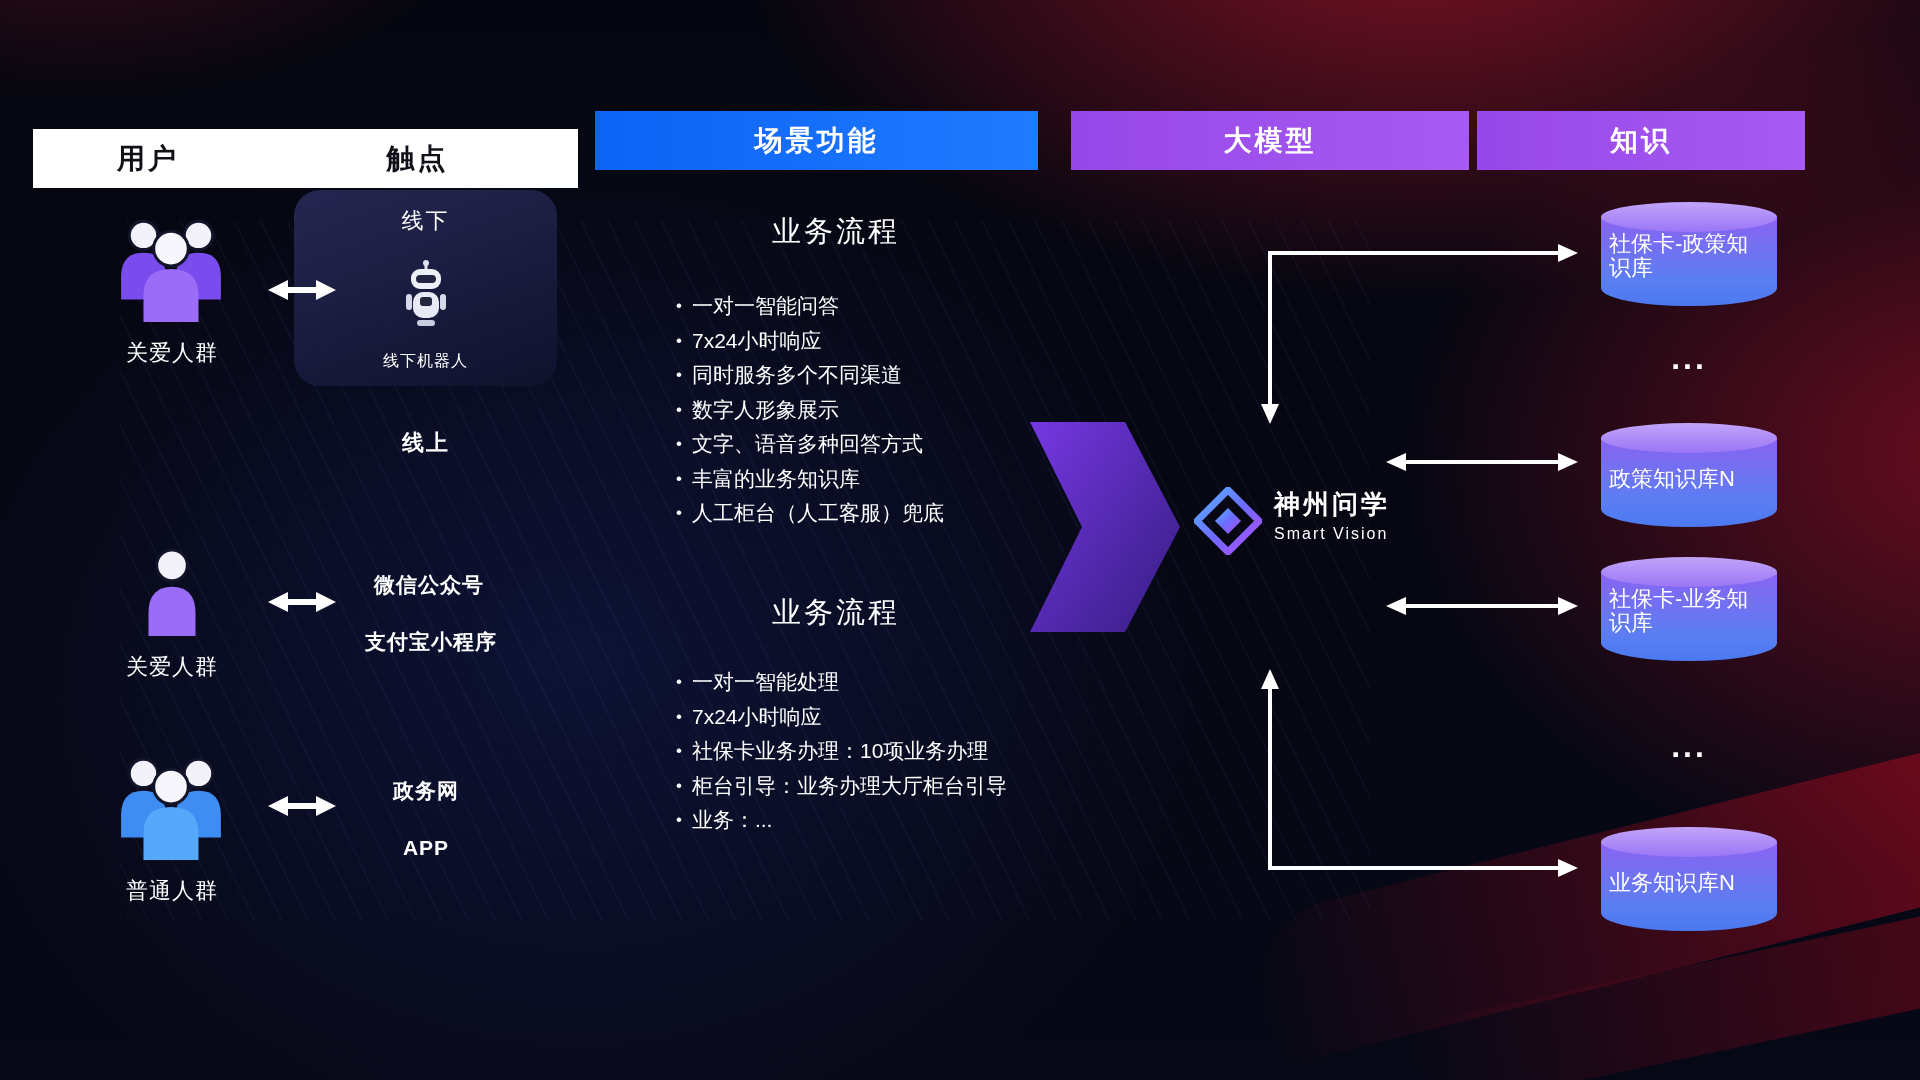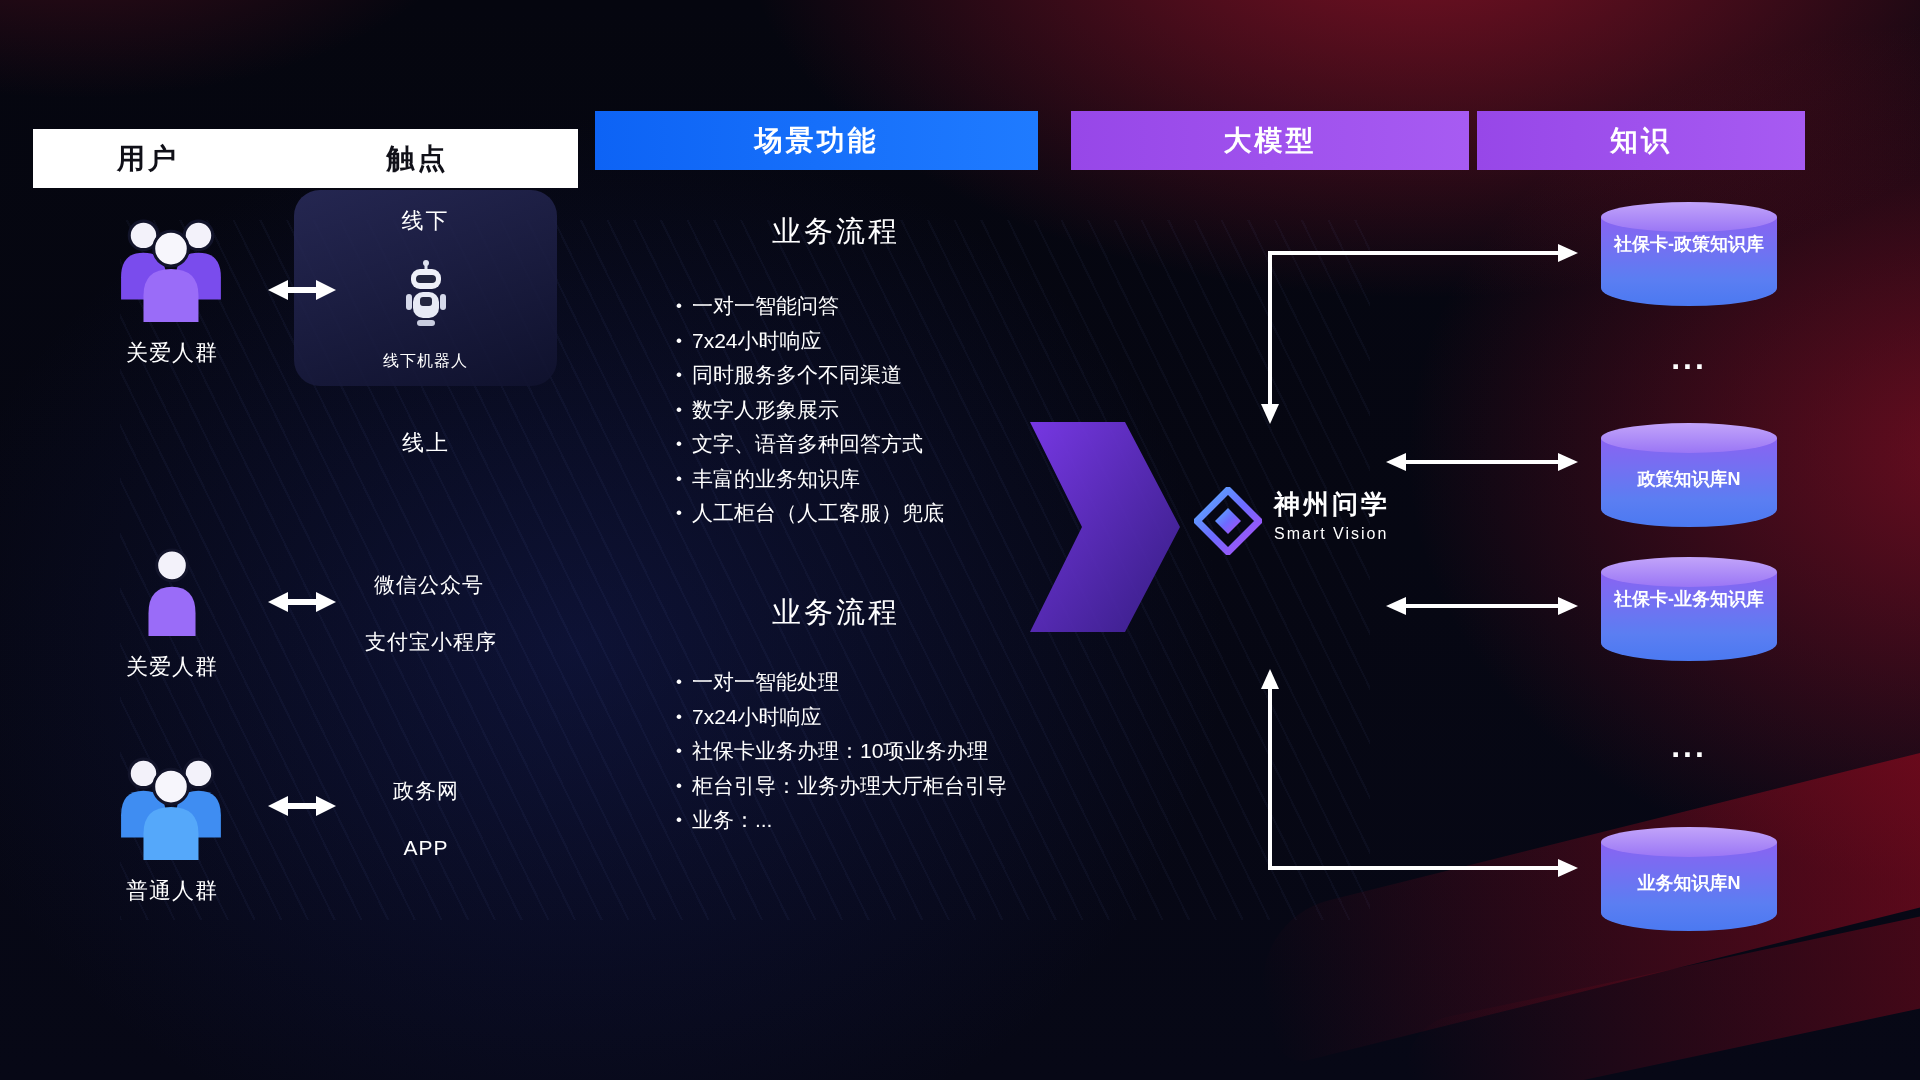--- a/index.html
+++ b/index.html
@@ -35,40 +35,40 @@
   .user-label{color:#fff;font-size:22px;letter-spacing:1px;text-align:right;}
   .grp-purple .back-body{fill:#7a4ced;} .grp-purple .front-body{fill:#9a6cf8;}
   .grp-blue .back-body{fill:#3f8df2;} .grp-blue .front-body{fill:#55a8fa;}
 
   .tcard{position:absolute;left:294px;top:190px;width:263px;height:196px;border-radius:26px;
     background:linear-gradient(160deg, rgba(42,44,92,0.85), rgba(16,18,46,0.88));
     display:flex;flex-direction:column;align-items:center;justify-content:space-between;
     padding:16px 0 14px 0;box-sizing:border-box;}
   .tcard-title{color:#fff;font-size:22px;letter-spacing:2px;}
   .tcard-sub{color:#fff;font-size:16px;letter-spacing:1px;}
-  .channel{position:absolute;color:#fff;font-size:21px;letter-spacing:1px;transform:translateX(-50%);white-space:nowrap;}
+  .channel{position:absolute;color:#fff;font-size:21px;letter-spacing:1px;transform:translateX(-50%);white-space:nowrap;font-weight:bold;}
 
   .sec-title{position:absolute;left:676px;width:320px;text-align:center;color:#fff;font-size:29px;letter-spacing:3px;}
   .blist{position:absolute;left:676px;width:430px;color:#fff;font-size:21px;line-height:32.5px;}
   .bullet::before{content:"•";margin-right:10px;font-size:17px;position:relative;top:-2px;}
   .bullet{white-space:nowrap;}
 
   .big-arrow{position:absolute;left:1030px;top:422px;}
 
   .logo-block{position:absolute;left:1194px;top:487px;display:flex;gap:12px;}
   .logo-text .brand{color:#fff;font-size:26px;font-weight:bold;letter-spacing:3px;}
   .logo-text .tagline{color:#fff;font-size:16px;letter-spacing:2px;margin-top:3px;}
 
   .db{position:absolute;width:176px;height:104px;}
   .db .top{position:absolute;top:0;left:0;right:0;height:30px;border-radius:50%;
     background:linear-gradient(180deg,#c2a4fa,#9a76f5);}
   .db .body{position:absolute;top:15px;left:0;right:0;bottom:0;
     border-radius:0 0 88px 88px / 0 0 18px 18px;
     background:linear-gradient(180deg,#8a63f2 0%,#5b7ef2 70%,#4b79f1 100%);}
-  .db .lbl{position:absolute;top:30px;left:8px;right:8px;text-align:center;color:#fff;font-size:18px;line-height:24px;font-weight:bold;}
+  .db .lbl{position:absolute;top:30px;left:8px;right:8px;text-align:left;color:#fff;font-size:22px;line-height:24px;}
   .dots{position:absolute;color:#fff;font-size:32px;font-weight:bold;letter-spacing:3px;transform:translateX(-50%);}
 
   .overlay{position:absolute;left:0;top:0;pointer-events:none;}
 </style>
 </head>
 <body>
 
 <div class="stage">
   <div class="streaks"></div>
   <div class="swoosh-a"></div>

